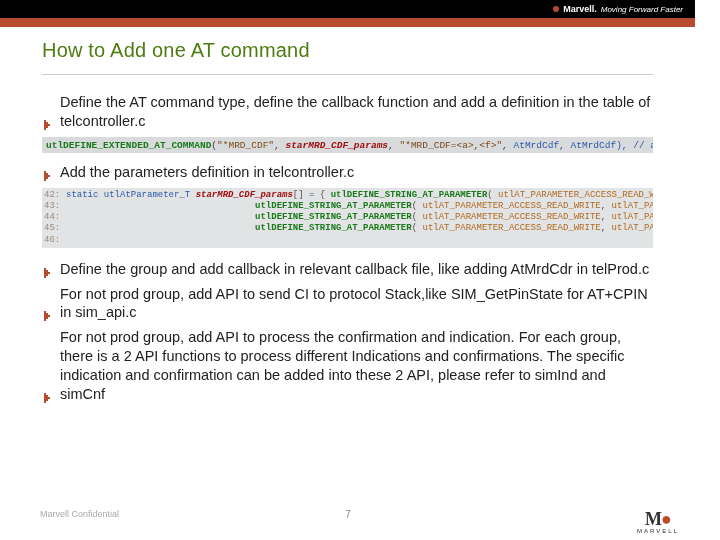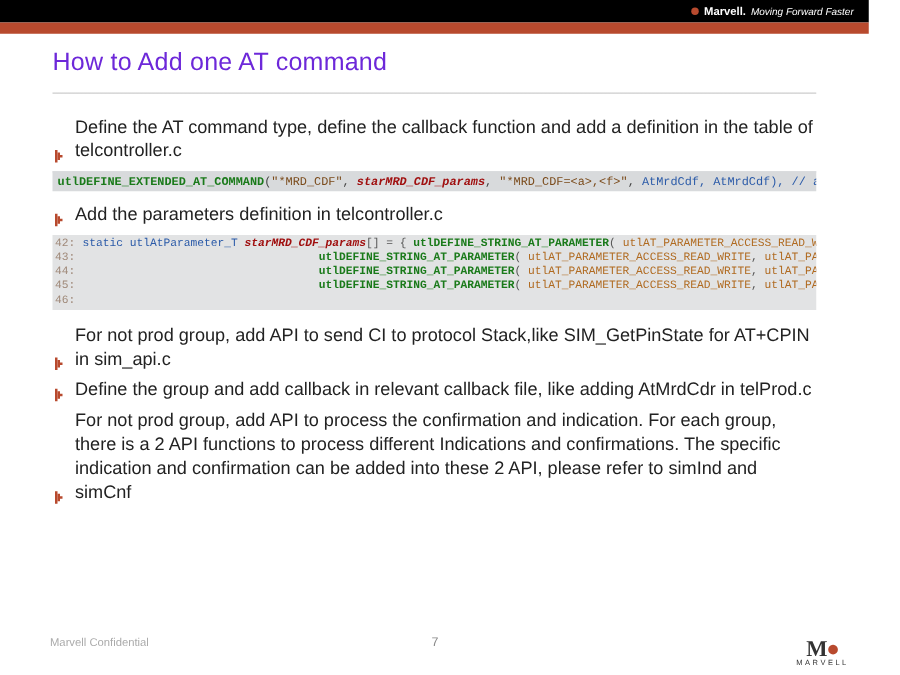--- a/index.html
+++ b/index.html
@@ -7,21 +7,21 @@
   .top-black {
     height: 18px; background: #000; color: #fff;
     font-size: 9px; display: flex; align-items: center; justify-content: flex-end;
     padding-right: 12px;
   }
   .top-black .dot { width: 6px; height: 6px; background:#b84a2e; border-radius:50%; margin-right:4px;}
   .top-black .brand { font-weight: bold; margin-right:2px;}
   .top-orange { height: 9px; background: #b84a2e; }
   .title-area { padding: 12px 42px 4px 42px; }
   .title {
-    color: #6d28d9; font-size: 20px; font-weight: 400; letter-spacing: .2px;
+    color: #4d7c0f; font-size: 20px; font-weight: 400; letter-spacing: .2px;
   }
   .title-underline {
     height: 1px; background: linear-gradient(#ccc,#ccc);
     margin: 12px 0 0 0;
   }
   .content { padding: 14px 42px 0 42px; color:#222; }
   .bullet {
     display: flex; align-items: flex-end; margin-bottom: 6px;
     font-size: 14.5px; line-height: 1.3;
   }
@@ -116,40 +116,40 @@
       </div>
       <div>
         <span class="ln">44:</span><span style="white-space:pre;">                                   </span><span class="kw-green">utlDEFINE_STRING_AT_PARAMETER</span><span>(   </span><span class="kw-orange">utlAT_PARAMETER_ACCESS_READ_WRITE</span><span>, </span><span class="kw-orange">utlAT_PARAMETER_PRESENCE_OPTIONAL</span>
       </div>
       <div>
         <span class="ln">45:</span><span style="white-space:pre;">                                   </span><span class="kw-green">utlDEFINE_STRING_AT_PARAMETER</span><span>(   </span><span class="kw-orange">utlAT_PARAMETER_ACCESS_READ_WRITE</span><span>, </span><span class="kw-orange">utlAT_PARAMETER_PRESENCE_OPTIONAL</span>
       </div>
       <div><span class="ln">46:</span></div>
     </div>
 
+    <div class="bullet">
+      <span class="marker">
+        <svg width="10" height="12" viewBox="0 0 10 12">
+            <rect x="2" y="1" width="2" height="10" fill="#b84a2e"></rect>
+            <rect x="4" y="3" width="2" height="6" fill="#b84a2e"></rect>
+            <rect x="6" y="5" width="2" height="2" fill="#b84a2e"></rect>
+          </svg>
+      </span>
+      <span class="text">Define the group and add callback in relevant callback file, like adding AtMrdCdr in telProd.c</span>
+    </div>
+
     <div class="bullet" style="margin-top:6px;">
       <span class="marker">
         <svg width="10" height="12" viewBox="0 0 10 12">
             <rect x="2" y="1" width="2" height="10" fill="#b84a2e"></rect>
             <rect x="4" y="3" width="2" height="6" fill="#b84a2e"></rect>
             <rect x="6" y="5" width="2" height="2" fill="#b84a2e"></rect>
           </svg>
       </span>
       <span class="text">For not prod group, add API to send CI to protocol Stack,like SIM_GetPinState for AT+CPIN in sim_api.c</span>
-    </div>
-
-    <div class="bullet">
-      <span class="marker">
-        <svg width="10" height="12" viewBox="0 0 10 12">
-            <rect x="2" y="1" width="2" height="10" fill="#b84a2e"></rect>
-            <rect x="4" y="3" width="2" height="6" fill="#b84a2e"></rect>
-            <rect x="6" y="5" width="2" height="2" fill="#b84a2e"></rect>
-          </svg>
-      </span>
-      <span class="text">Define the group and add callback in relevant callback file, like adding AtMrdCdr in telProd.c</span>
     </div>
 
     <div class="bullet" style="margin-top:6px;">
       <span class="marker">
         <svg width="10" height="12" viewBox="0 0 10 12">
             <rect x="2" y="1" width="2" height="10" fill="#b84a2e"></rect>
             <rect x="4" y="3" width="2" height="6" fill="#b84a2e"></rect>
             <rect x="6" y="5" width="2" height="2" fill="#b84a2e"></rect>
           </svg>
       </span>

